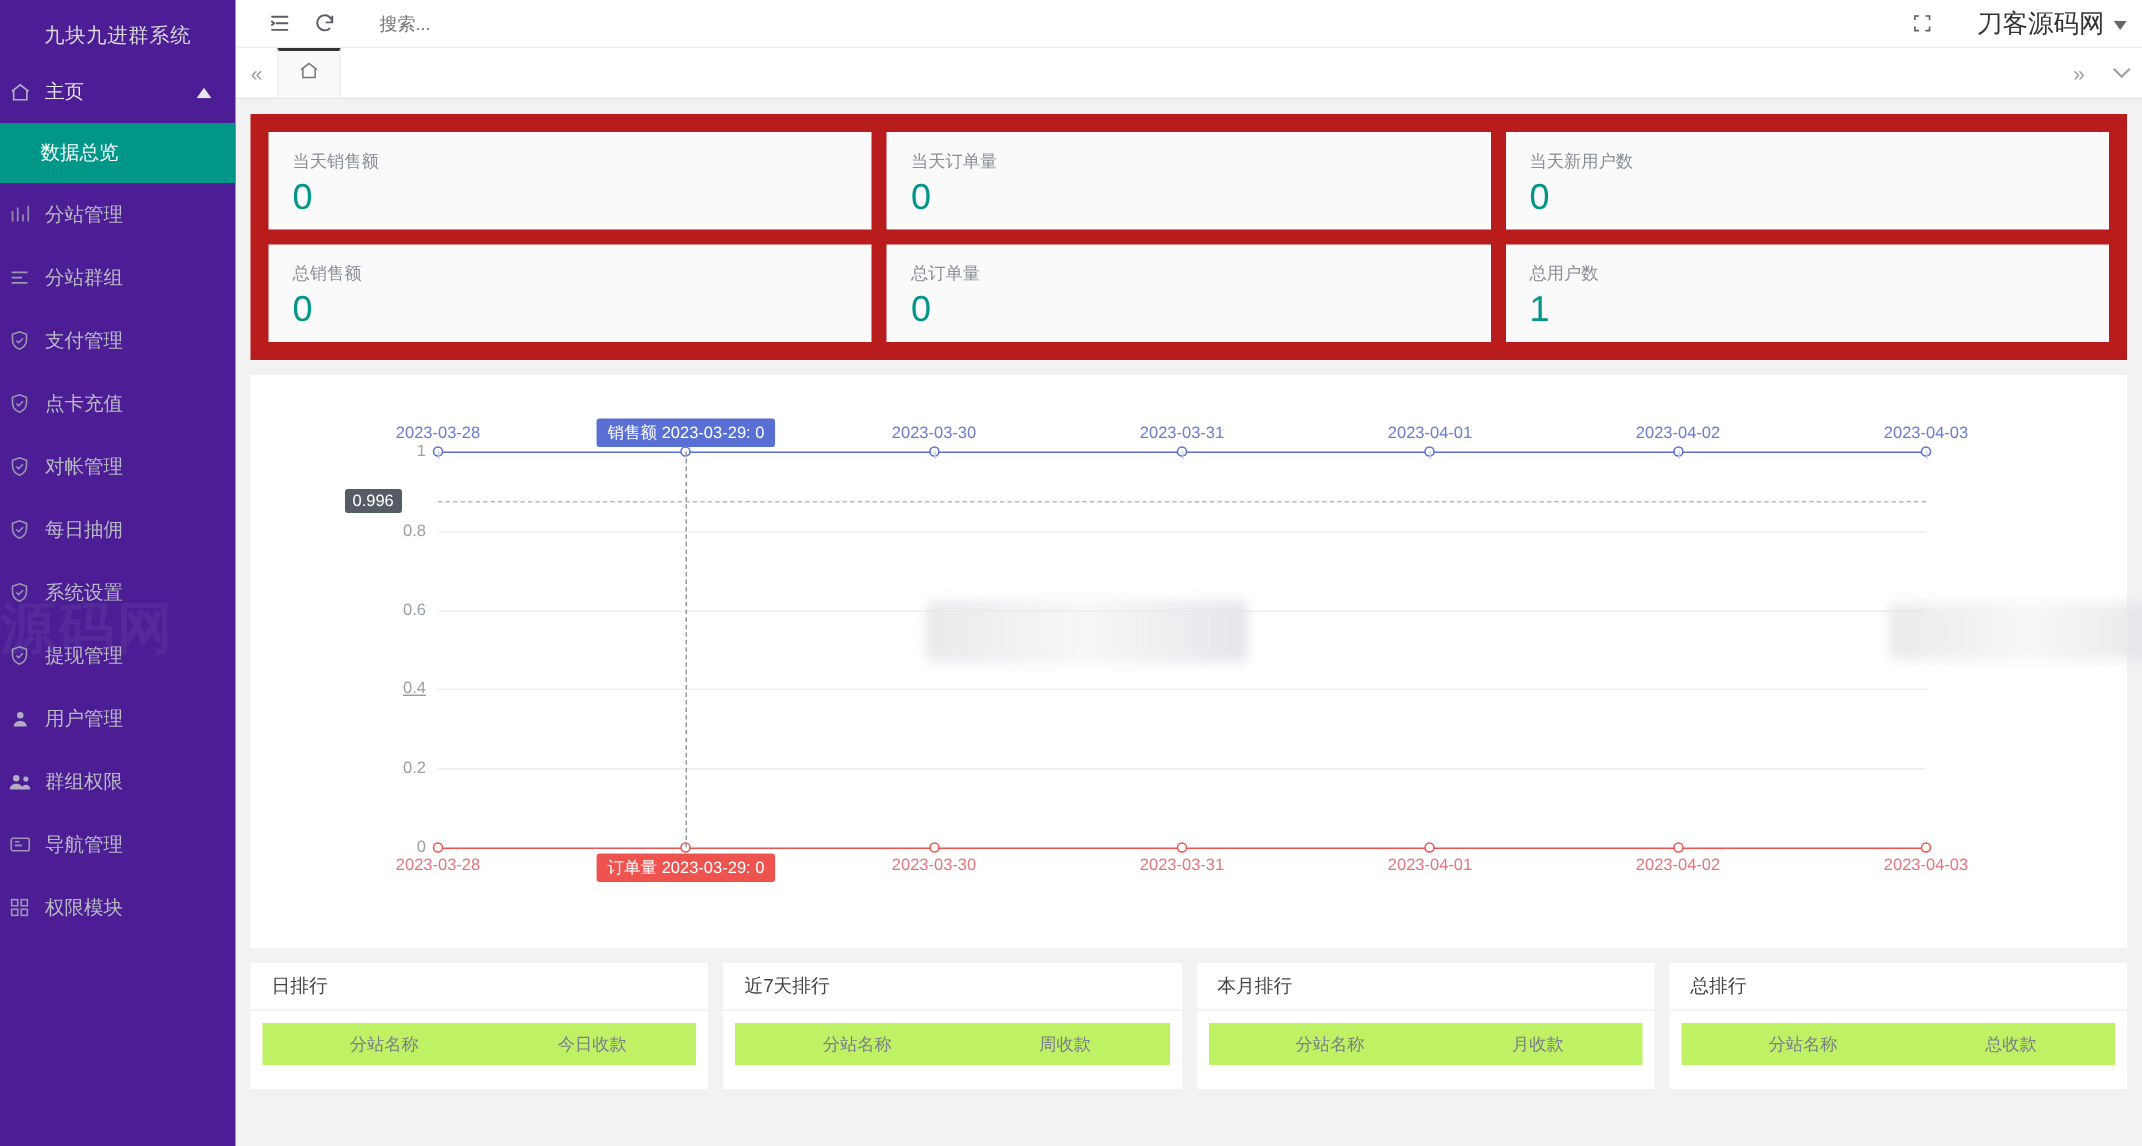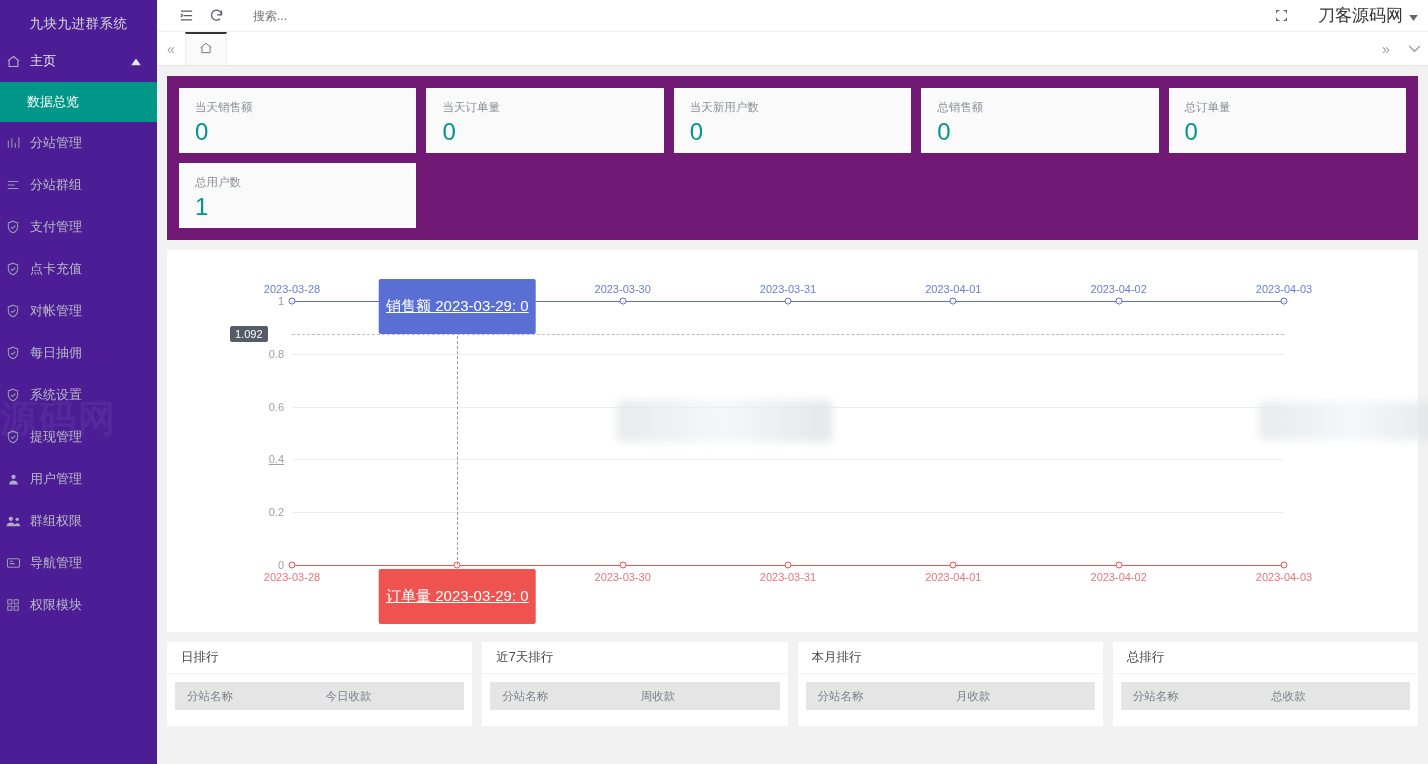--- a/index.html
+++ b/index.html
@@ -73,22 +73,22 @@
     width: 42px; display: flex; align-items: center; justify-content: center;
     background: #fafafa; border-top: 2px solid #333; border-left: 1px solid #eee;
     border-right: 1px solid #eee; color: #5a5e66; cursor: pointer;
   }
   #tabbar-right { margin-left: auto; display: flex; }
 
   #content { flex: 1 1 auto; overflow: hidden; padding: 10px; }
 
   
   #stats {
-    background: #701a75; padding: 12px; display: grid;
-    grid-template-columns: repeat(5, 1fr); gap: 10px 10px; margin-bottom: 10px;
+    background: #b91c1c; padding: 12px; display: grid;
+    grid-template-columns: repeat(3, 1fr); gap: 10px 10px; margin-bottom: 10px;
   }
   .stat-card { background: #fafafa; padding: 12px 16px 10px 16px; height: 65px; }
   .stat-label { font-size: 11.5px; color: #8a8e96; margin-bottom: 2px; }
   .stat-value { font-size: 24px; color: #009688; line-height: 30px; }
 
   
   #chart-panel { background: #fff; height: 382px; position: relative; margin-bottom: 10px; }
   #legend {
     position: absolute; left: 0; right: 0; top: 12px; display: flex;
     justify-content: center; gap: 18px; font-size: 11.5px; color: #555;
@@ -97,24 +97,23 @@
   .lg-mark { display: inline-block; }
   #plot { position: absolute; left: 0; top: 0; right: 0; bottom: 0; }
   .ylab { position: absolute; font-size: 11px; color: #9aa0a6; text-align: right;
           width: 40px; transform: translateY(-50%); }
   .xlab { position: absolute; font-size: 11px; text-align: center; width: 90px;
           transform: translateX(-50%); }
   .xlab.top { color: #6b7bd6; }
   .xlab.bot { color: #e8737d; }
   .gridline { position: absolute; height: 0; border-top: 1px solid #eceff1; }
   .tooltip-pill {
-    position: absolute; font-size: 15px; color: #fff; padding: 18px 7px;
+    position: absolute; font-size: 11px; color: #fff; padding: 2px 7px;
     border-radius: 2px; white-space: nowrap; transform: translateX(-50%);
     z-index: 5;
-    text-decoration: underline;
   }
   .pill-blue { background: #5a6fd4; }
   .pill-red { background: #ef5350; }
   .axis-line { position: absolute; height: 0; }
   .marker { position: absolute; width: 7px; height: 7px; border-radius: 50%;
             background: #fff; transform: translate(-50%,-50%); }
   #crosshair { position: absolute; border-left: 1px dashed #999; }
   #ylab-hl {
     position: absolute; background: #555c66; color: #fff; font-size: 11px;
     padding: 2px 5px; border-radius: 2px; transform: translateY(-50%);
@@ -126,22 +125,22 @@
   }
 
   
   #ranks { display: grid; grid-template-columns: repeat(4, 1fr); gap: 10px; }
   .rank-panel { background: #fff; height: 84px; }
   .rank-title {
     height: 32px; display: flex; align-items: center; padding: 0 14px;
     font-size: 12.5px; color: #444; border-bottom: 1px solid #f0f0f0;
   }
   .rank-head {
-    margin: 8px; height: 28px; background: #e5e5e5; display: flex;
-    align-items: center; font-size: 11.5px; color: #7a7f87;
+    margin: 8px; height: 28px; background: #bef264; display: flex;
+    align-items: center; font-size: 11.5px; color: #7a7f87; text-align: center;
   }
   .rank-head .c1 { width: 52%; padding-left: 12px; }
   .rank-head .c2 { width: 48%; }
 </style>
 </head>
 <body>
 
 <div id="app">
 
   <div id="sidebar">
@@ -376,21 +375,21 @@
             <div class="ylab" style="left: 77px; top: 315px;">0</div>
             <div class="gridline" style="left: 125px; width: 992px; top: 262.2px;"></div>
             <div class="ylab" style="left: 77px; top: 262.2px;">0.2</div>
             <div class="gridline" style="left: 125px; width: 992px; top: 209.4px;"></div>
             <div class="ylab" style="left: 77px; top: 209.4px; text-decoration: underline;">0.4</div>
             <div class="gridline" style="left: 125px; width: 992px; top: 156.6px;"></div>
             <div class="ylab" style="left: 77px; top: 156.6px;">0.6</div>
             <div class="gridline" style="left: 125px; width: 992px; top: 103.8px;"></div>
             <div class="ylab" style="left: 77px; top: 103.8px;">0.8</div>
             <div class="ylab" style="left: 77px; top: 51px;">1</div>
-            <div id="ylab-hl" style="left: 63px; top: 84.264px;">1.092</div>
+            <div id="ylab-hl" style="left: 63px; top: 84.264px;">0.996</div>
             <div style="position: absolute; border-top: 1px dashed rgb(187, 187, 187); left: 125px; width: 992px; top: 84.264px;"></div>
             <div class="axis-line" style="position: absolute; left: 125px; width: 992px; top: 51px; border-top: 1.5px solid rgb(90, 111, 212);"></div>
             <div class="marker" style="left: 125px; top: 51px; border: 1.5px solid rgb(90, 111, 212);"></div>
             <div class="marker" style="left: 290.333px; top: 51px; border: 1.5px solid rgb(90, 111, 212);"></div>
             <div class="marker" style="left: 455.667px; top: 51px; border: 1.5px solid rgb(90, 111, 212);"></div>
             <div class="marker" style="left: 621px; top: 51px; border: 1.5px solid rgb(90, 111, 212);"></div>
             <div class="marker" style="left: 786.333px; top: 51px; border: 1.5px solid rgb(90, 111, 212);"></div>
             <div class="marker" style="left: 951.667px; top: 51px; border: 1.5px solid rgb(90, 111, 212);"></div>
             <div class="marker" style="left: 1117px; top: 51px; border: 1.5px solid rgb(90, 111, 212);"></div>
             <div class="axis-line" style="position: absolute; left: 125px; width: 992px; top: 315px; border-top: 1.5px solid rgb(239, 83, 80);"></div>

